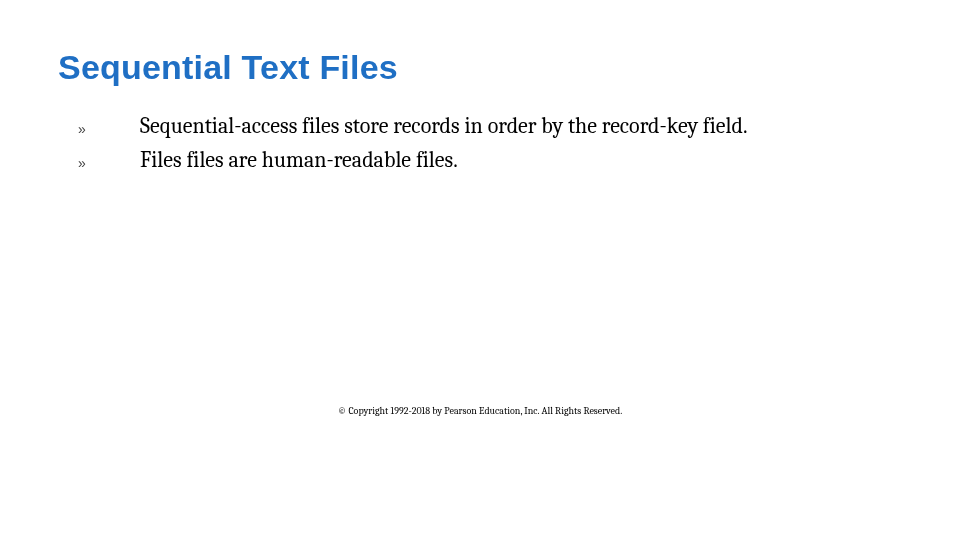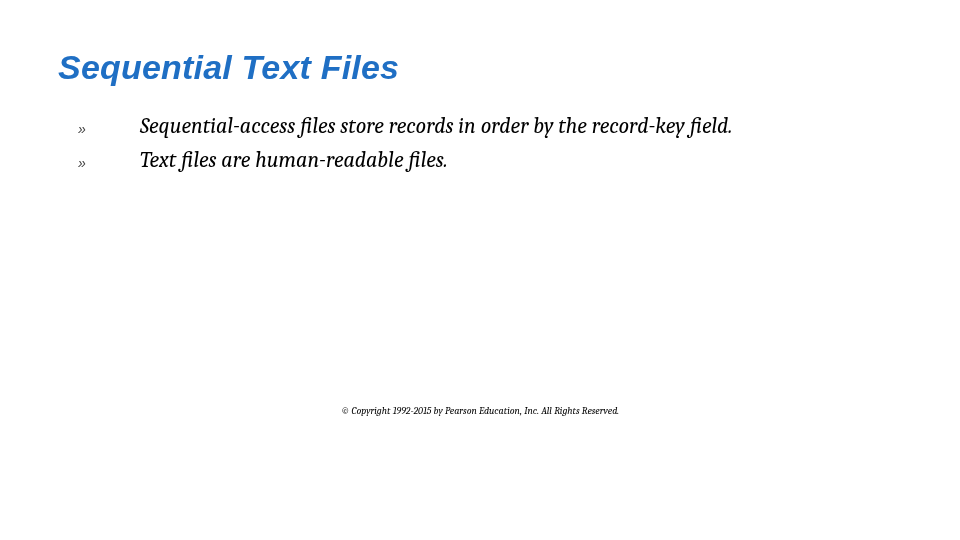--- a/index.html
+++ b/index.html
@@ -10,21 +10,20 @@
     background: #ffffff;
     font-family: Cambria, Georgia, "Times New Roman", serif;
     color: #000;
     overflow: hidden;
   }
   .slide {
     position: relative;
     width: 960px;
     height: 445px;
     box-sizing: border-box;
-    font-style: italic;
   }
   .title {
     position: absolute;
     left: 58px;
     top: 48px;
     font-size: 34px;
     font-weight: 700;
     color: #1f6fc4;
     font-family: "Segoe UI", Arial, sans-serif;
     letter-spacing: 0.2px;
@@ -75,20 +74,20 @@
 
   <div class="bullets">
 
     <div class="bullet">
       <span class="bullet-icon">»</span>
       <span class="bullet-text">Sequential-access files store records in order by the record-key field.</span>
     </div>
 
     <div class="bullet">
       <span class="bullet-icon">»</span>
-      <span class="bullet-text">Text files are human-readable files.</span>
+      <span class="bullet-text">Files files are human-readable files.</span>
     </div>
 
   </div>
 
-  <div class="footer">© Copyright 1992-2015 by Pearson Education, Inc. All Rights Reserved.</div>
+  <div class="footer">© Copyright 1992-2018 by Pearson Education, Inc. All Rights Reserved.</div>
 
 </div>
 
 </body></html>

